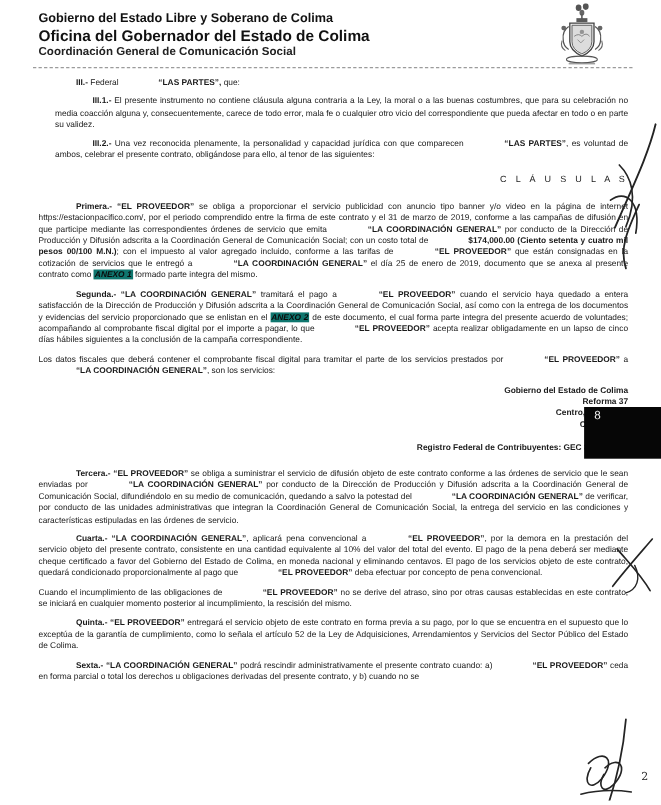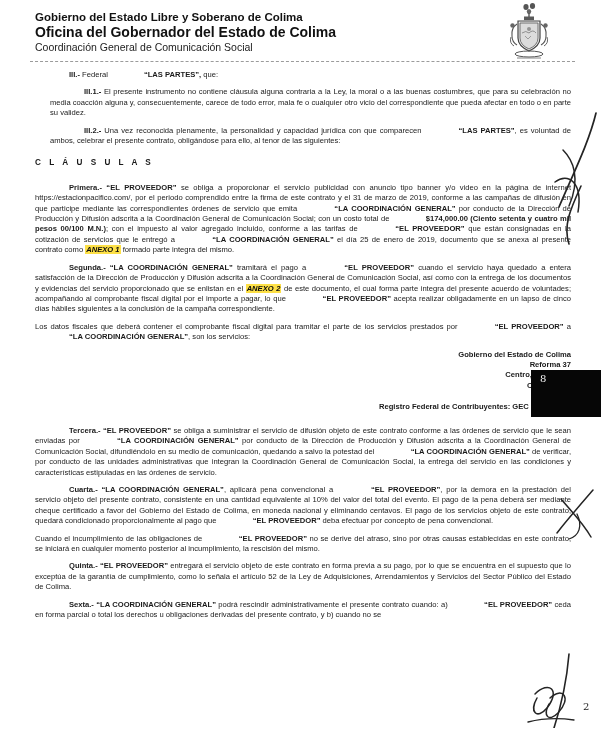--- a/index.html
+++ b/index.html
@@ -4,31 +4,31 @@
 <style>
   html,body{margin:0;padding:0;background:#fff;}
   .page{
     position:relative;width:601px;height:728px;background:#ffffff;overflow:hidden;
     font-family:"Liberation Sans",sans-serif;color:#1c1c1c;
   }
   
   .header-text{position:absolute;left:35px;top:9px;}
   .h1{font-size:11.5px;font-weight:bold;line-height:16px;color:#111;}
   .h2{font-size:14px;font-weight:bold;line-height:15px;color:#111;}
-  .h3{font-size:10.5px;font-weight:normal;line-height:15px;color:#222;}
+  .h3{font-size:10.5px;font-weight:bold;line-height:15px;color:#222;}
   .crest{position:absolute;left:505px;top:3px;}
   .divider{position:absolute;left:30px;top:61px;width:545px;border-top:1.5px dashed #9b9b9b;}
   
   .doc-body{position:absolute;left:35px;top:70px;width:536px;font-size:7.6px;line-height:10.4px;color:#1a1a1a;}
   .doc-body p{margin:0 0 7px 0;text-align:justify;}
   .doc-body p.indent{margin-left:15px;}
-  .doc-body p.clausulas-title{text-align:left;font-weight:bold;letter-spacing:3px;font-size:8.2px;margin:12px 0 14px 0;}
+  .doc-body p.clausulas-title{text-align:right;font-weight:normal;letter-spacing:3px;font-size:8.2px;margin:12px 0 14px 0;}
   .doc-body p.address{margin-left:110px;text-align:right;margin-bottom:14px;font-weight:bold;}
   .b{font-weight:bold;padding-left:34px;}
-  .hl{background:#fde047;font-weight:bold;font-style:italic;color:#0a0a0a;padding:0 1px;}
+  .hl{background:#0f766e;font-weight:bold;font-style:italic;color:#0a0a0a;padding:0 1px;}
   
   .redaction{position:absolute;left:531px;top:370px;width:70px;height:47px;background:#060606;}
   .redaction span{position:absolute;left:9px;top:3px;color:#f5f5f5;font-family:"DejaVu Serif",serif;font-size:10px;}
   
   .sig{position:absolute;pointer-events:none;}
   .sig path{stroke:#242424;fill:none;stroke-linecap:round;}
   .page-number{position:absolute;left:583px;top:701px;font-family:"DejaVu Serif",serif;font-size:10px;color:#222;}
 </style>
 </head>
 <body>

